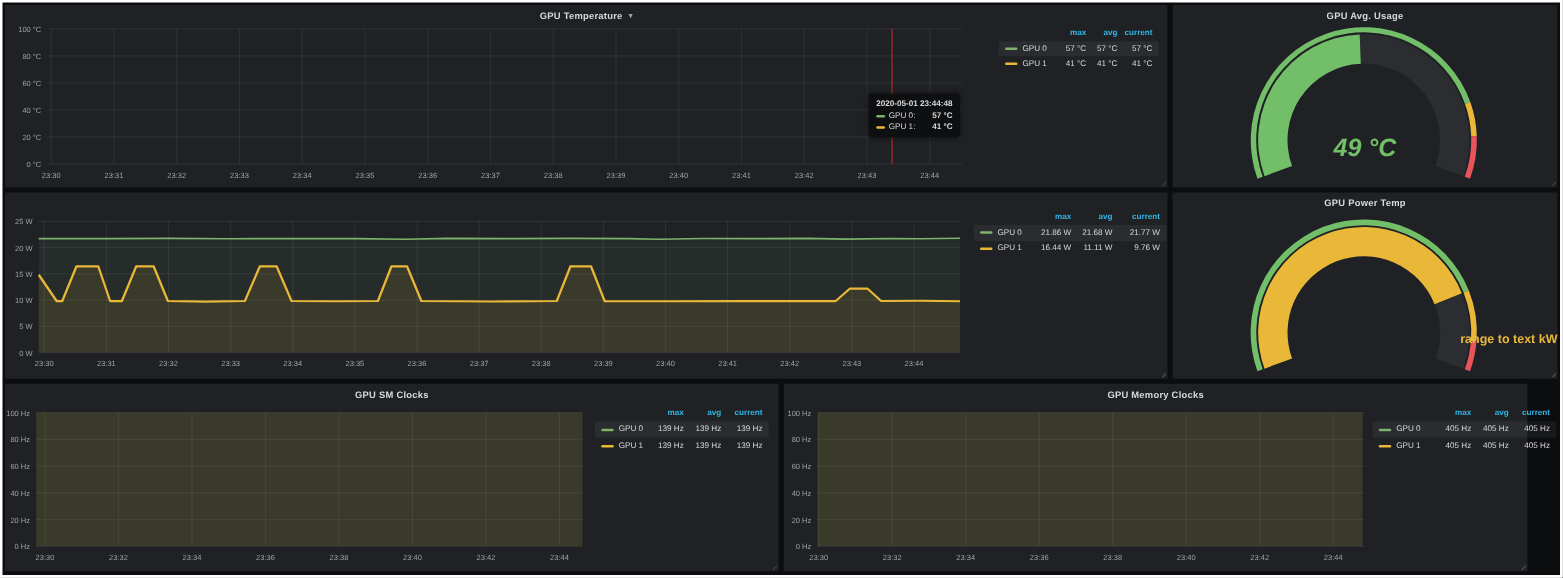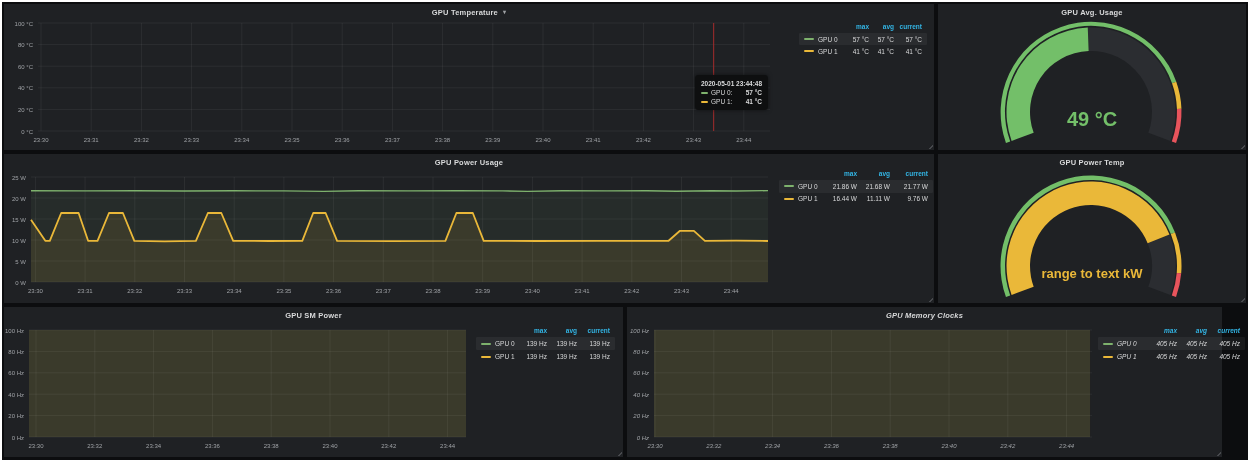--- a/index.html
+++ b/index.html
@@ -127,26 +127,25 @@
 
   <div class="panel" id="p-avg-temp" style="left:936px; top:2px; width:308px; height:146px;">
     <div class="ptitle"><span>GPU Avg. Usage</span></div>
     <svg class="plotsvg" id="svg-avg-temp" width="308" height="146">
           <path d="M67.96,138.95 A90.5 90.5 0 1 1 238.26,77.64 L234.02,79.15 A86 86 0 1 0 72.19,137.41 Z" fill="#73BF69" stroke="none"></path>
           <path d="M238.26,77.64 A90.5 90.5 0 0 1 243.44,104.84 L238.95,105.00 A86 86 0 0 0 234.02,79.15 Z" fill="#EAB839" stroke="none"></path>
           <path d="M243.44,104.84 A90.5 90.5 0 0 1 238.04,138.95 L233.81,137.41 A86 86 0 0 0 238.95,105.00 Z" fill="#E8545C" stroke="none"></path>
           <path d="M149.76,23.56 A84.5 84.5 0 0 1 232.40,136.90 L210.32,128.86 A61 61 0 0 0 150.66,47.04 Z" fill="#2b2d31" stroke="none"></path>
           <path d="M73.60,136.90 A84.5 84.5 0 0 1 149.76,23.56 L150.66,47.04 A61 61 0 0 0 95.68,128.86 Z" fill="#73BF69" stroke="none"></path>
         </svg>
-    <div class="gaugeval" style="top:104px; font-size:20px; color:#73BF69;">49 °C</div>
+    <div class="gaugeval" style="top:104px; font-size:20px; color:#73BF69;font-style:italic;">49 °C</div>
     <div class="rhandle"></div>
   </div>
 
   <div class="panel" id="p-power-usage" style="left:2px; top:152px; width:930px; height:149px;">
-    <div class="ptitle"><span>GPU Power Usage</span></div>
     <svg class="plotsvg" id="svg-power-usage" width="930" height="149">
           <path d="M27.0,128 L27.0,36.8 L81.1,36.9 L130.8,36.7 L180.5,37.0 L230.2,36.8 L279.9,36.9 L319.7,37.4 L354.4,36.7 L404.1,36.9 L453.9,36.7 L498.6,36.9 L523.4,37.4 L558.2,36.8 L603.0,36.9 L642.7,36.7 L672.5,37.3 L707.3,36.8 L732.2,37.0 L764.0,36.6 L764.0,128 Z" fill="#7EB26D" fill-opacity="0.08" stroke="none"></path>
           <path d="M27.0,128 L27.0,65.8 L41.3,86.8 L45.8,86.8 L57.2,59.0 L74.6,59.0 L84.1,86.8 L93.5,86.8 L105.0,59.0 L118.9,59.0 L130.3,86.8 L160.6,87.3 L191.9,86.8 L203.9,59.0 L217.3,59.0 L229.2,86.8 L265.0,87.0 L298.3,86.8 L309.2,59.0 L321.6,59.0 L333.1,86.8 L389.2,87.2 L441.4,86.8 L452.4,59.0 L468.8,59.0 L479.7,86.8 L533.4,87.0 L593.0,86.8 L637.7,86.9 L664.6,86.8 L676.0,76.8 L689.9,76.8 L700.9,86.8 L732.2,86.6 L764.0,87.0 L764.0,128 Z" fill="#EAB839" fill-opacity="0.1" stroke="none"></path>
           <line x1="27" y1="128" x2="764" y2="128" stroke="rgba(255,255,255,0.06)" stroke-width="1"></line>
           <text x="22" y="130.5" text-anchor="end" fill="#9fa2a6" font-size="6px" font-family="Liberation Sans, sans-serif">0 W</text>
           <line x1="27" y1="107" x2="764" y2="107" stroke="rgba(255,255,255,0.06)" stroke-width="1"></line>
           <text x="22" y="109.5" text-anchor="end" fill="#9fa2a6" font-size="6px" font-family="Liberation Sans, sans-serif">5 W</text>
           <line x1="27" y1="86" x2="764" y2="86" stroke="rgba(255,255,255,0.06)" stroke-width="1"></line>
           <text x="22" y="88.5" text-anchor="end" fill="#9fa2a6" font-size="6px" font-family="Liberation Sans, sans-serif">10 W</text>
           <line x1="27" y1="65" x2="764" y2="65" stroke="rgba(255,255,255,0.06)" stroke-width="1"></line>
@@ -219,26 +218,26 @@
 
   <div class="panel" id="p-power-total" style="left:936px; top:152px; width:308px; height:149px;">
     <div class="ptitle"><span>GPU Power Temp</span></div>
     <svg class="plotsvg" id="svg-power-total" width="308" height="149">
           <path d="M67.96,142.95 A90.5 90.5 0 0 1 237.03,78.39 L232.85,80.06 A86 86 0 0 0 72.19,141.41 Z" fill="#73BF69" stroke="none"></path>
           <path d="M237.03,78.39 A90.5 90.5 0 0 1 243.21,119.26 L238.72,118.90 A86 86 0 0 0 232.85,80.06 Z" fill="#EAB839" stroke="none"></path>
           <path d="M243.21,119.26 A90.5 90.5 0 0 1 238.04,142.95 L233.81,141.41 A86 86 0 0 0 238.72,118.90 Z" fill="#E8545C" stroke="none"></path>
           <path d="M231.46,80.62 A84.5 84.5 0 0 1 232.40,140.90 L210.32,132.86 A61 61 0 0 0 209.64,89.35 Z" fill="#2b2d31" stroke="none"></path>
           <path d="M73.60,140.90 A84.5 84.5 0 0 1 231.46,80.62 L209.64,89.35 A61 61 0 0 0 95.68,132.86 Z" fill="#EAB839" stroke="none"></path>
         </svg>
-    <div class="gaugeval" style="top:112px; font-size:13px; color:#EAB839;">range to text kW</div>
+    <div class="gaugeval" style="top:112px; font-size:10px; color:#EAB839;text-align:right;">range to text kW</div>
     <div class="rhandle"></div>
   </div>
 
   <div class="panel" id="p-sm-clocks" style="left:2px; top:305px; width:619px; height:150px;">
-    <div class="ptitle"><span>GPU SM Power</span></div>
+    <div class="ptitle"><span>GPU SM Clocks</span></div>
     <svg class="plotsvg" id="svg-sm-clocks" width="619" height="150">
           <path d="M25.0,130 L25.0,23.0 L462.0,23.0 L462.0,130 Z" fill="#7EB26D" fill-opacity="0.08" stroke="none"></path>
           <path d="M25.0,130 L25.0,23.0 L462.0,23.0 L462.0,130 Z" fill="#EAB839" fill-opacity="0.1" stroke="none"></path>
           <line x1="25" y1="130" x2="462" y2="130" stroke="rgba(255,255,255,0.06)" stroke-width="1"></line>
           <text x="20" y="132.5" text-anchor="end" fill="#9fa2a6" font-size="6px" font-family="Liberation Sans, sans-serif">0 Hz</text>
           <line x1="25" y1="108.6" x2="462" y2="108.6" stroke="rgba(255,255,255,0.06)" stroke-width="1"></line>
           <text x="20" y="111.1" text-anchor="end" fill="#9fa2a6" font-size="6px" font-family="Liberation Sans, sans-serif">20 Hz</text>
           <line x1="25" y1="87.2" x2="462" y2="87.2" stroke="rgba(255,255,255,0.06)" stroke-width="1"></line>
           <text x="20" y="89.7" text-anchor="end" fill="#9fa2a6" font-size="6px" font-family="Liberation Sans, sans-serif">40 Hz</text>
           <line x1="25" y1="65.8" x2="462" y2="65.8" stroke="rgba(255,255,255,0.06)" stroke-width="1"></line>
@@ -286,21 +285,21 @@
               <span class="lname">GPU 1</span>
             </span>
         <span class="lcell" style="width:22px;">139 Hz</span>
         <span class="lcell" style="width:30px;">139 Hz</span>
         <span class="lcell" style="width:33px;">139 Hz</span>
       </div>
     </div>
     <div class="rhandle"></div>
   </div>
 
-  <div class="panel" id="p-memory-clocks" style="left:625px; top:305px; width:595px; height:150px;font-style:italic;">
+  <div class="panel" id="p-memory-clocks" style="left:625px; top:305px; width:595px; height:150px;">
     <div class="ptitle"><span>GPU Memory Clocks</span></div>
     <svg class="plotsvg" id="svg-memory-clocks" width="619" height="150">
           <path d="M27.0,130 L27.0,23.0 L463.1,23.0 L463.1,130 Z" fill="#7EB26D" fill-opacity="0.08" stroke="none"></path>
           <path d="M27.0,130 L27.0,23.0 L463.1,23.0 L463.1,130 Z" fill="#EAB839" fill-opacity="0.1" stroke="none"></path>
           <line x1="27" y1="130" x2="465" y2="130" stroke="rgba(255,255,255,0.06)" stroke-width="1"></line>
           <text x="22" y="132.5" text-anchor="end" fill="#9fa2a6" font-size="6px" font-family="Liberation Sans, sans-serif">0 Hz</text>
           <line x1="27" y1="108.6" x2="465" y2="108.6" stroke="rgba(255,255,255,0.06)" stroke-width="1"></line>
           <text x="22" y="111.1" text-anchor="end" fill="#9fa2a6" font-size="6px" font-family="Liberation Sans, sans-serif">20 Hz</text>
           <line x1="27" y1="87.2" x2="465" y2="87.2" stroke="rgba(255,255,255,0.06)" stroke-width="1"></line>
           <text x="22" y="89.7" text-anchor="end" fill="#9fa2a6" font-size="6px" font-family="Liberation Sans, sans-serif">40 Hz</text>

